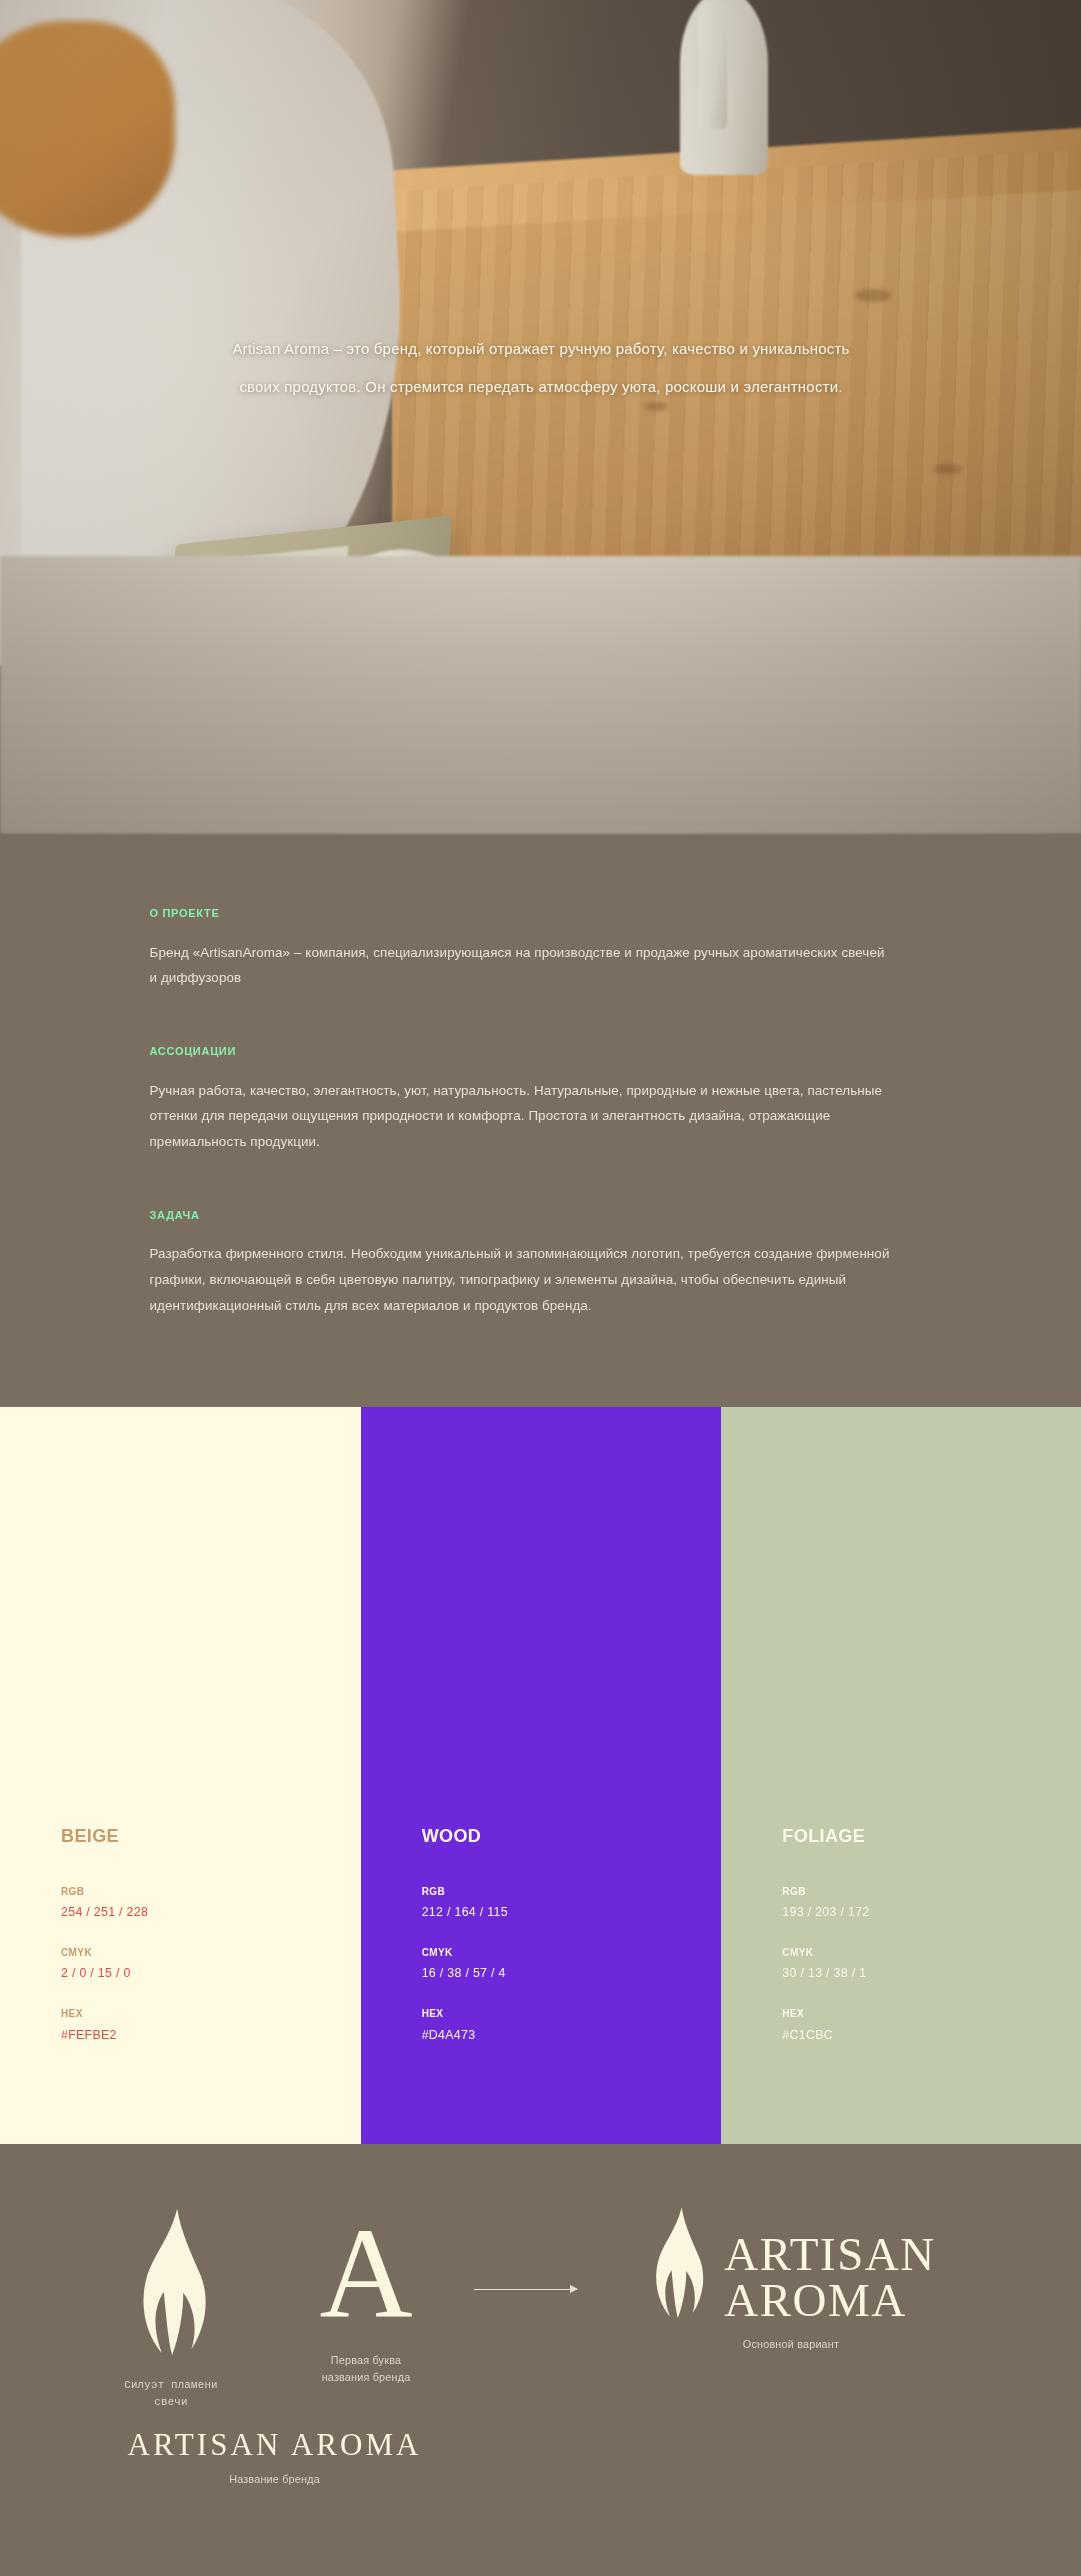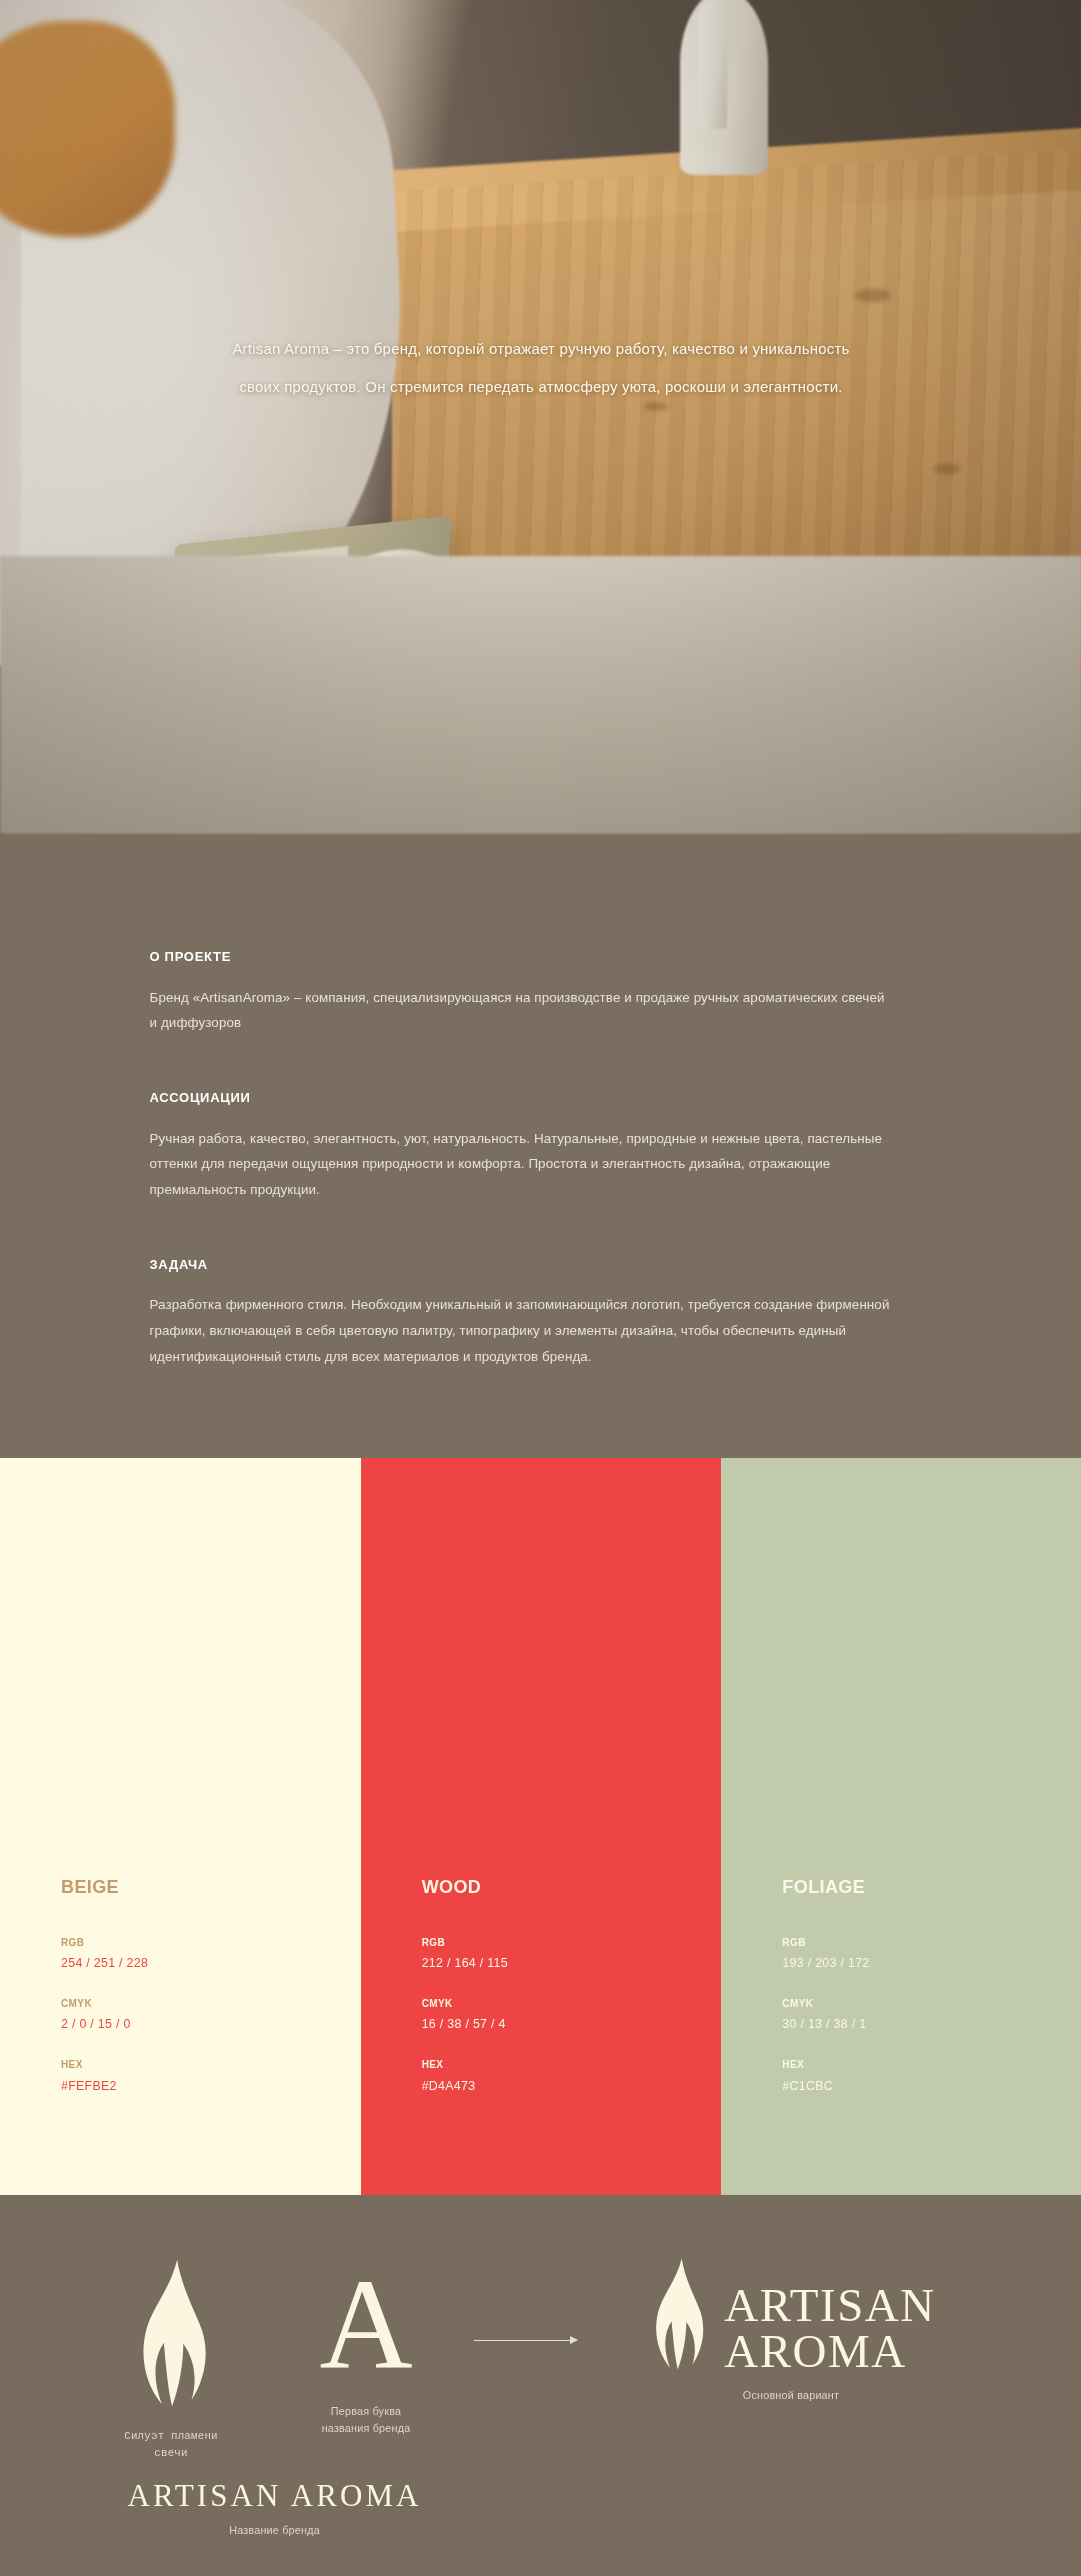--- a/index.html
+++ b/index.html
@@ -153,40 +153,39 @@
 
   
   .brief {
     background: #7a6e60;
     padding: 72px 0 88px 0;
   }
   .brief-inner { width: 783px; margin: 0 auto; }
   .brief-block { margin-bottom: 54px; }
   .brief-block:last-child { margin-bottom: 0; }
   .brief-title {
-    color: #ffffff;
-    font-size: 13px;
+    color: #86efac;
+    font-size: 11px;
     font-weight: 700;
     letter-spacing: 0.7px;
     margin-bottom: 20.6px;
-    margin-top: 42px;
   }
   .brief-body {
     color: #e8e2d4;
     font-size: 13.4px;
     line-height: 1.92;
     max-width: 742px;
     letter-spacing: 0.1px;
   }
 
   
   .palette { display: flex; width: 1082px; height: 737px; }
   .swatch { flex: 1 1 0; position: relative; padding: 0; }
   .swatch--beige   { background: #FEFBE2; }
-  .swatch--wood    { background: #ef4444; }
+  .swatch--wood    { background: #6d28d9; }
   .swatch--foliage { background: #C1CBAC; }
 
   .sw-inner { position: absolute; left: 61px; bottom: 102px; }
   .sw-name {
     font-size: 18px; font-weight: 700; letter-spacing: 0.4px;
     margin-bottom: 39px;
   }
   .sw-row { margin-bottom: 28px; }
   .sw-row:last-child { margin-bottom: 0; }
   .sw-key { font-size: 10px; font-weight: 700; letter-spacing: 0.4px; margin-bottom: 8.2px; }

